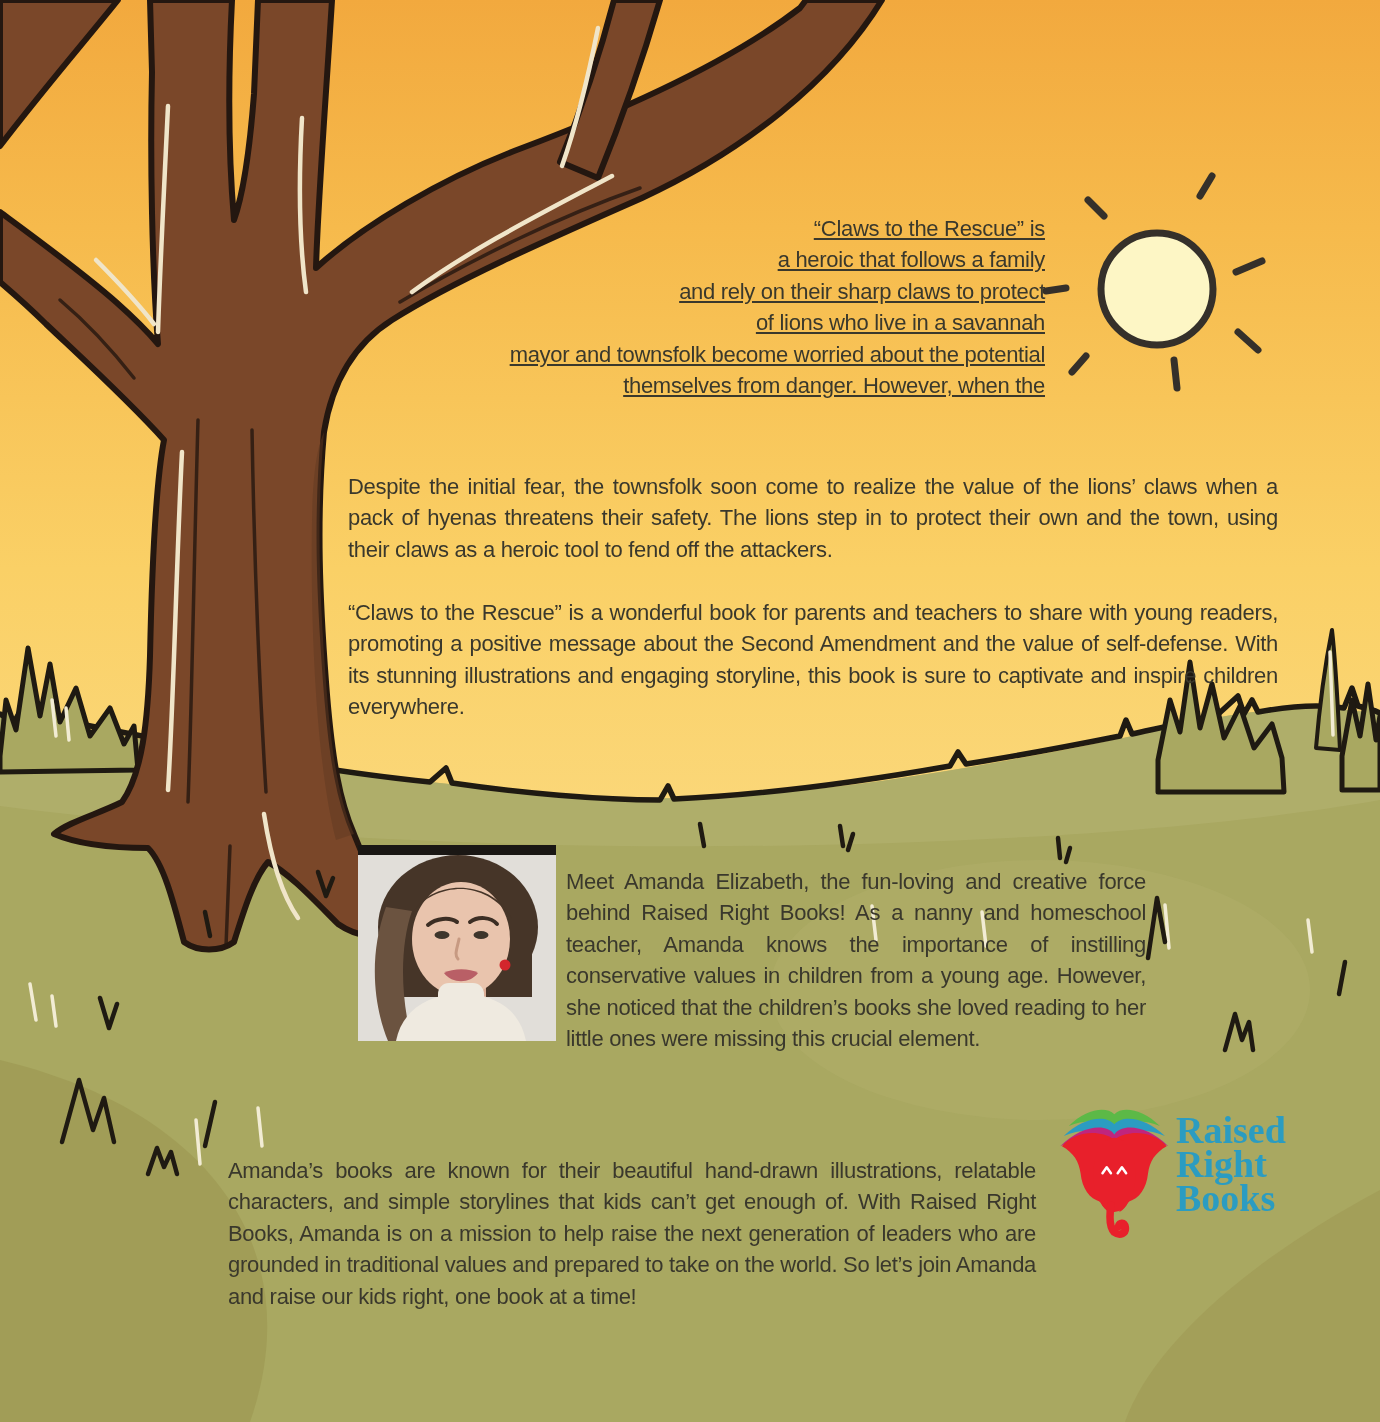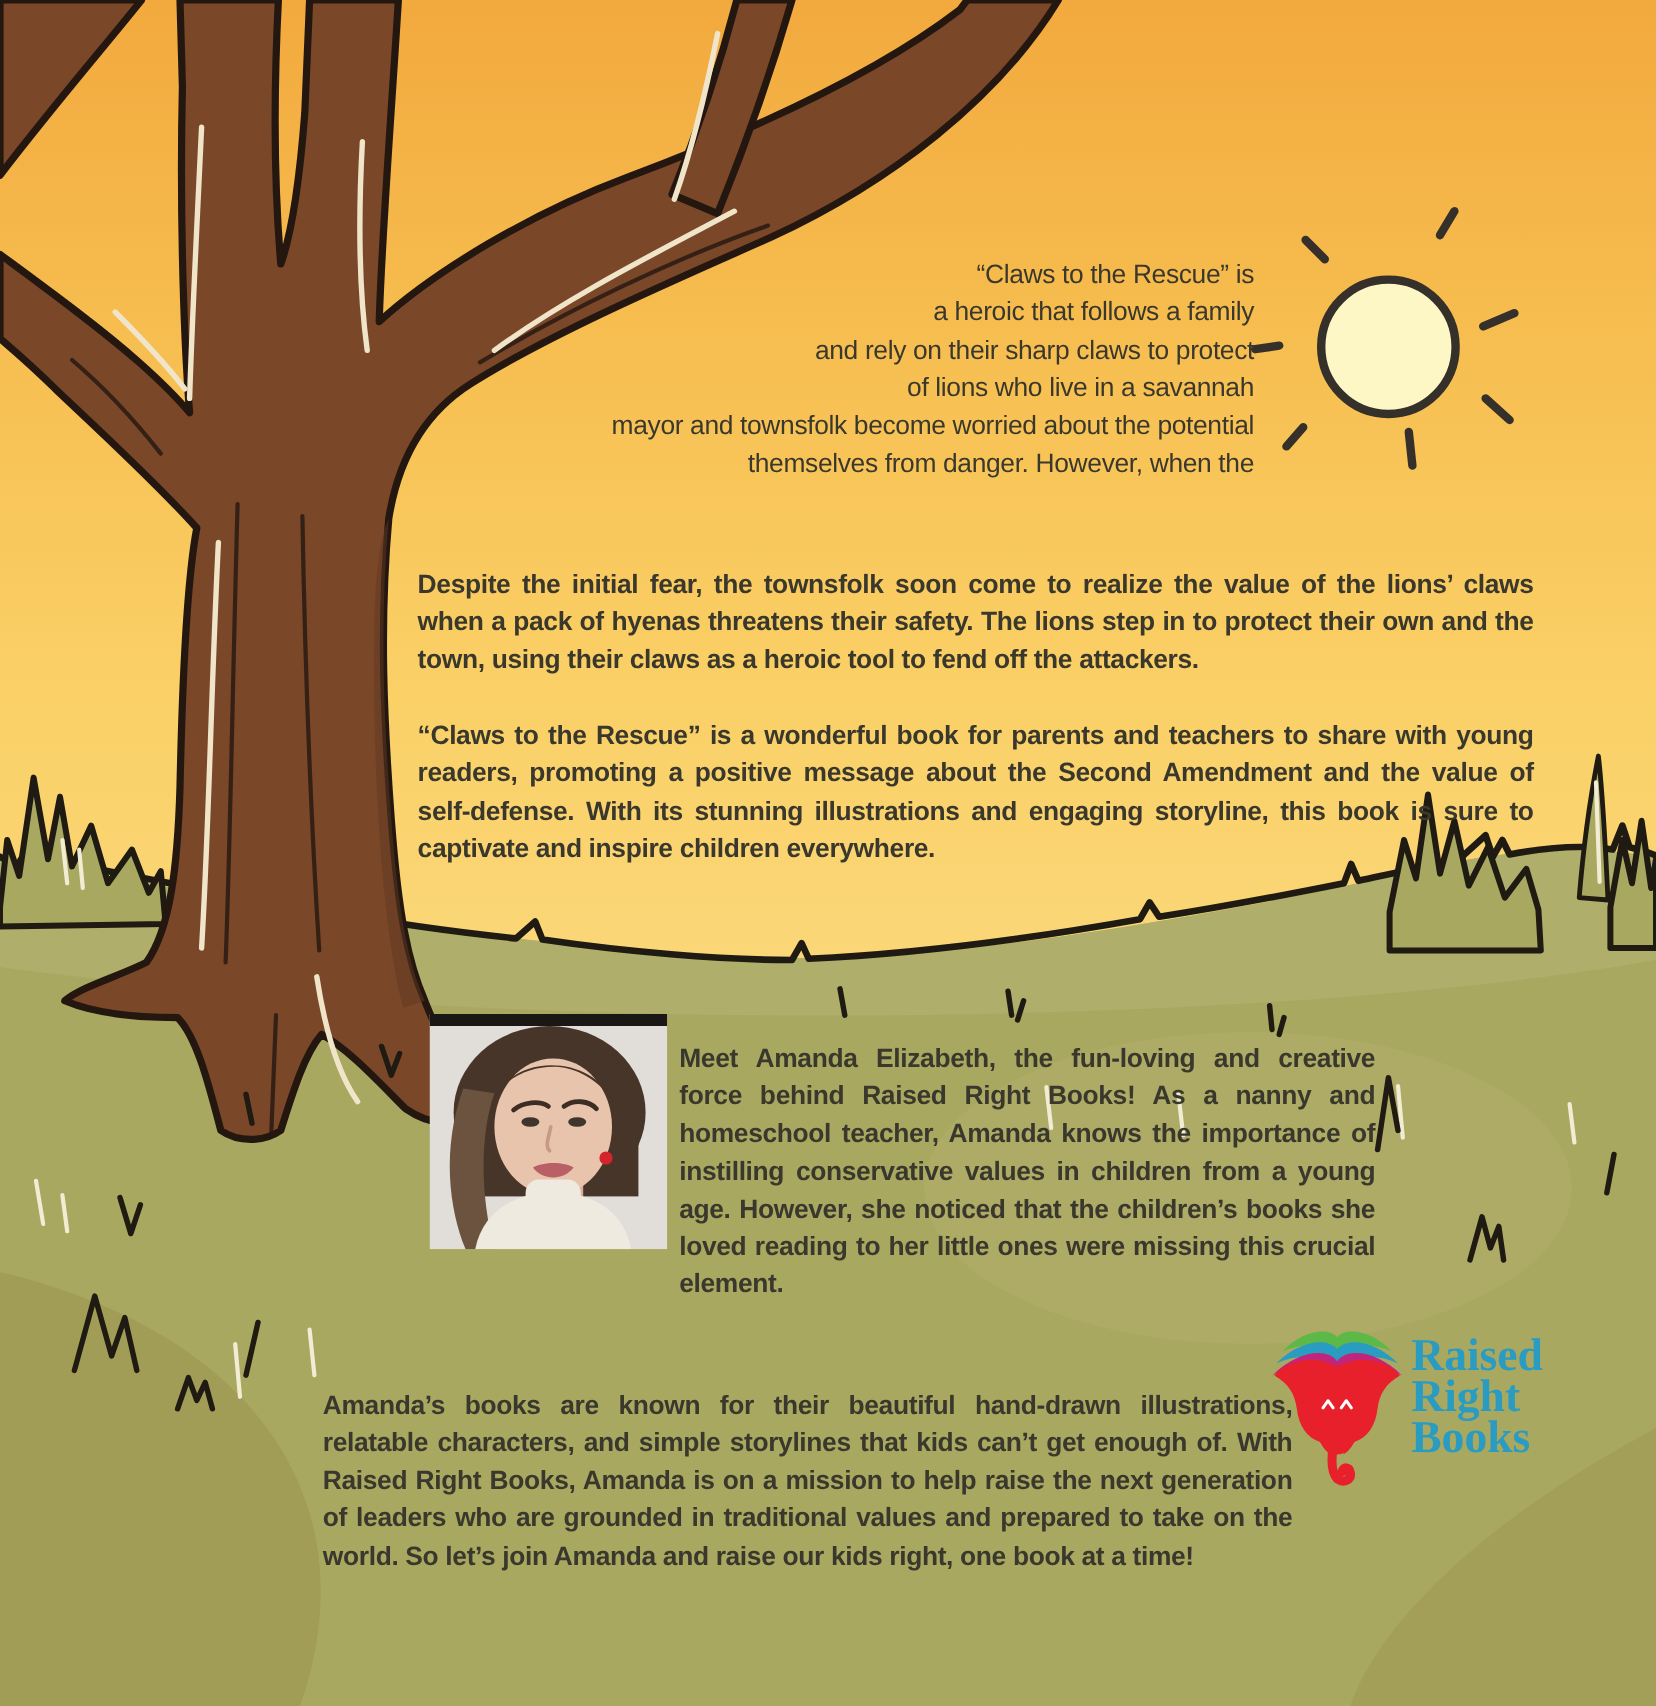--- a/index.html
+++ b/index.html
@@ -3,28 +3,28 @@
 <meta charset="utf-8">
 <style>
   html,body{margin:0;padding:0;background:#888;}
   #cover{
     position:relative;width:1380px;height:1422px;overflow:hidden;
     background:linear-gradient(180deg,#f2a93e 0%,#f6ba4c 16%,#fad066 40%,#fbd97e 62%,#fcdf8e 100%);
     font-family:"Liberation Sans",sans-serif;color:#3a382c;
   }
   #scene{position:absolute;left:0;top:0;width:1380px;height:1422px;}
   .txt{position:absolute;font-size:22px;line-height:31.4px;letter-spacing:-0.3px;color:#3a382c;}
-  .just{text-align:justify;font-weight:bold;}
+  .just{text-align:justify;}
   #p1{right:335px;top:213px;width:760px;text-align:right;}
-  #p1 div{display:block;}
+  #p1 div{display:block;text-decoration:underline;}
   #p2{left:348px;top:471px;width:930px;}
   #p3{left:348px;top:597px;width:930px;}
   #bio1{left:566px;top:866px;width:580px;}
   #bio2{left:228px;top:1054px;width:934px;}
-  #bio3{left:228px;top:1155px;width:808px;margin-left:41px;}
+  #bio3{left:228px;top:1155px;width:808px;}
   #author-photo{position:absolute;left:358px;top:845px;width:198px;height:196px;}
   #logo{position:absolute;left:1046px;top:1104px;width:140px;height:135px;}
   #logo-text{
     position:absolute;left:1176px;top:1113px;width:160px;
     font-family:Liberation Serif, serif;font-weight:bold;
     font-size:38px;line-height:34px;color:#2b9cc1;letter-spacing:0px;
   }
 </style>
 </head>
 <body>

